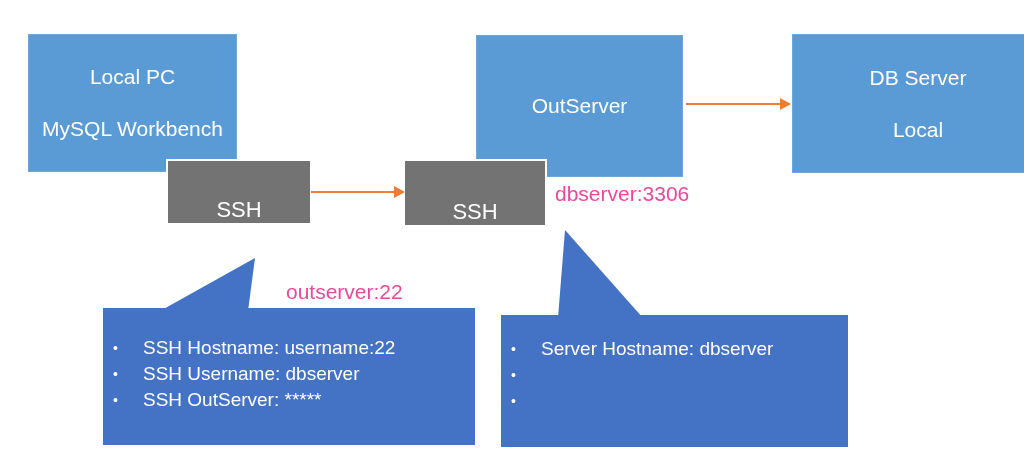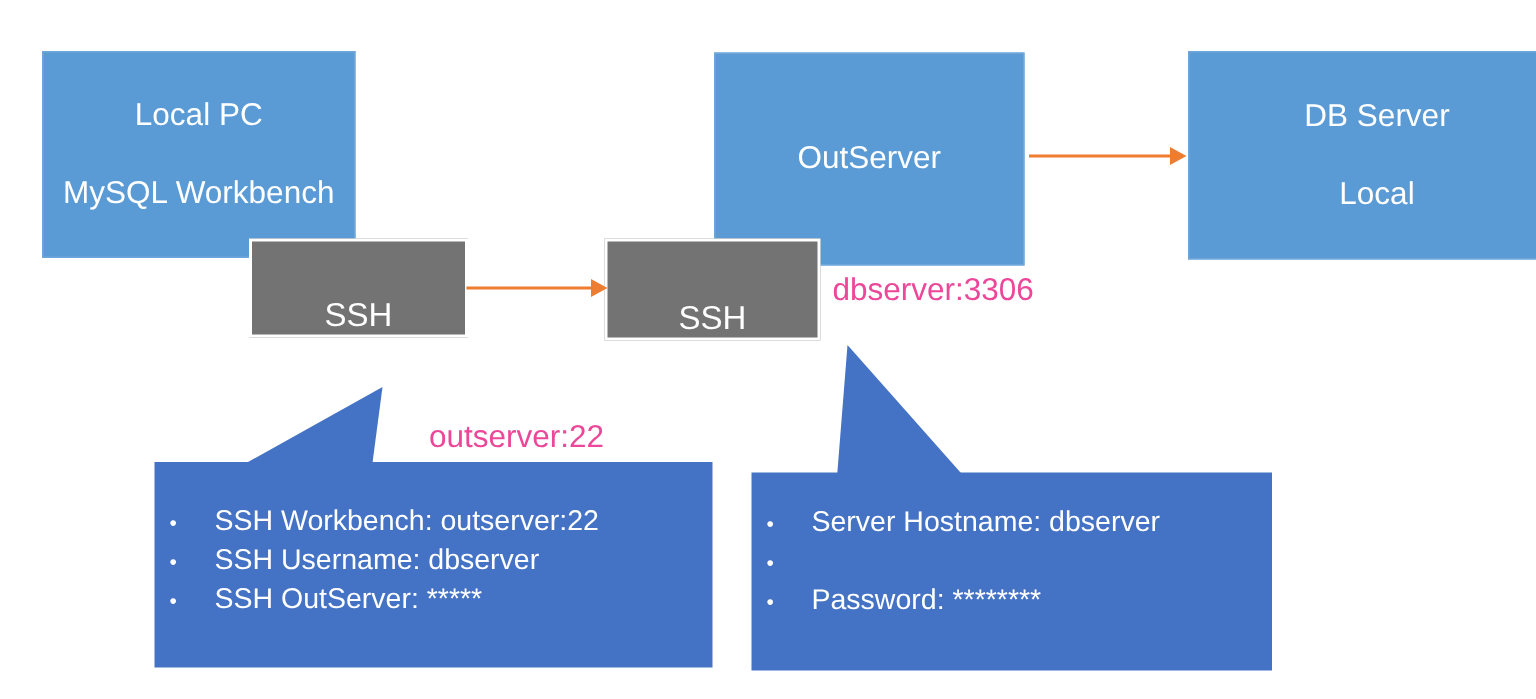--- a/index.html
+++ b/index.html
@@ -99,21 +99,21 @@
     <polygon points="102,7 7,60 95,60" fill="#4472c4"></polygon>
   </svg>
   <svg class="tail tail-right" width="100" height="96" viewBox="0 0 100 96">
     <polygon points="15,7 8,95 93,95" fill="#4472c4"></polygon>
   </svg>
 
   <div class="callout callout-left">
     <ul>
       <li>
         <span class="bullet">•</span>
-        <span>SSH Workbench: outserver:22</span>
+        <span>SSH Hostname: username:22</span>
       </li>
       <li>
         <span class="bullet">•</span>
         <span>SSH Username: dbserver</span>
       </li>
       <li>
         <span class="bullet">•</span>
         <span>SSH OutServer: *****</span>
       </li>
     </ul>
@@ -123,18 +123,17 @@
     <ul>
       <li>
         <span class="bullet">•</span>
         <span>Server Hostname: dbserver</span>
       </li>
       <li>
         <span class="bullet">•</span>
       </li>
       <li>
         <span class="bullet">•</span>
-        <span>Password: ********</span>
       </li>
     </ul>
   </div>
 
 </div>
 
 </body></html>

